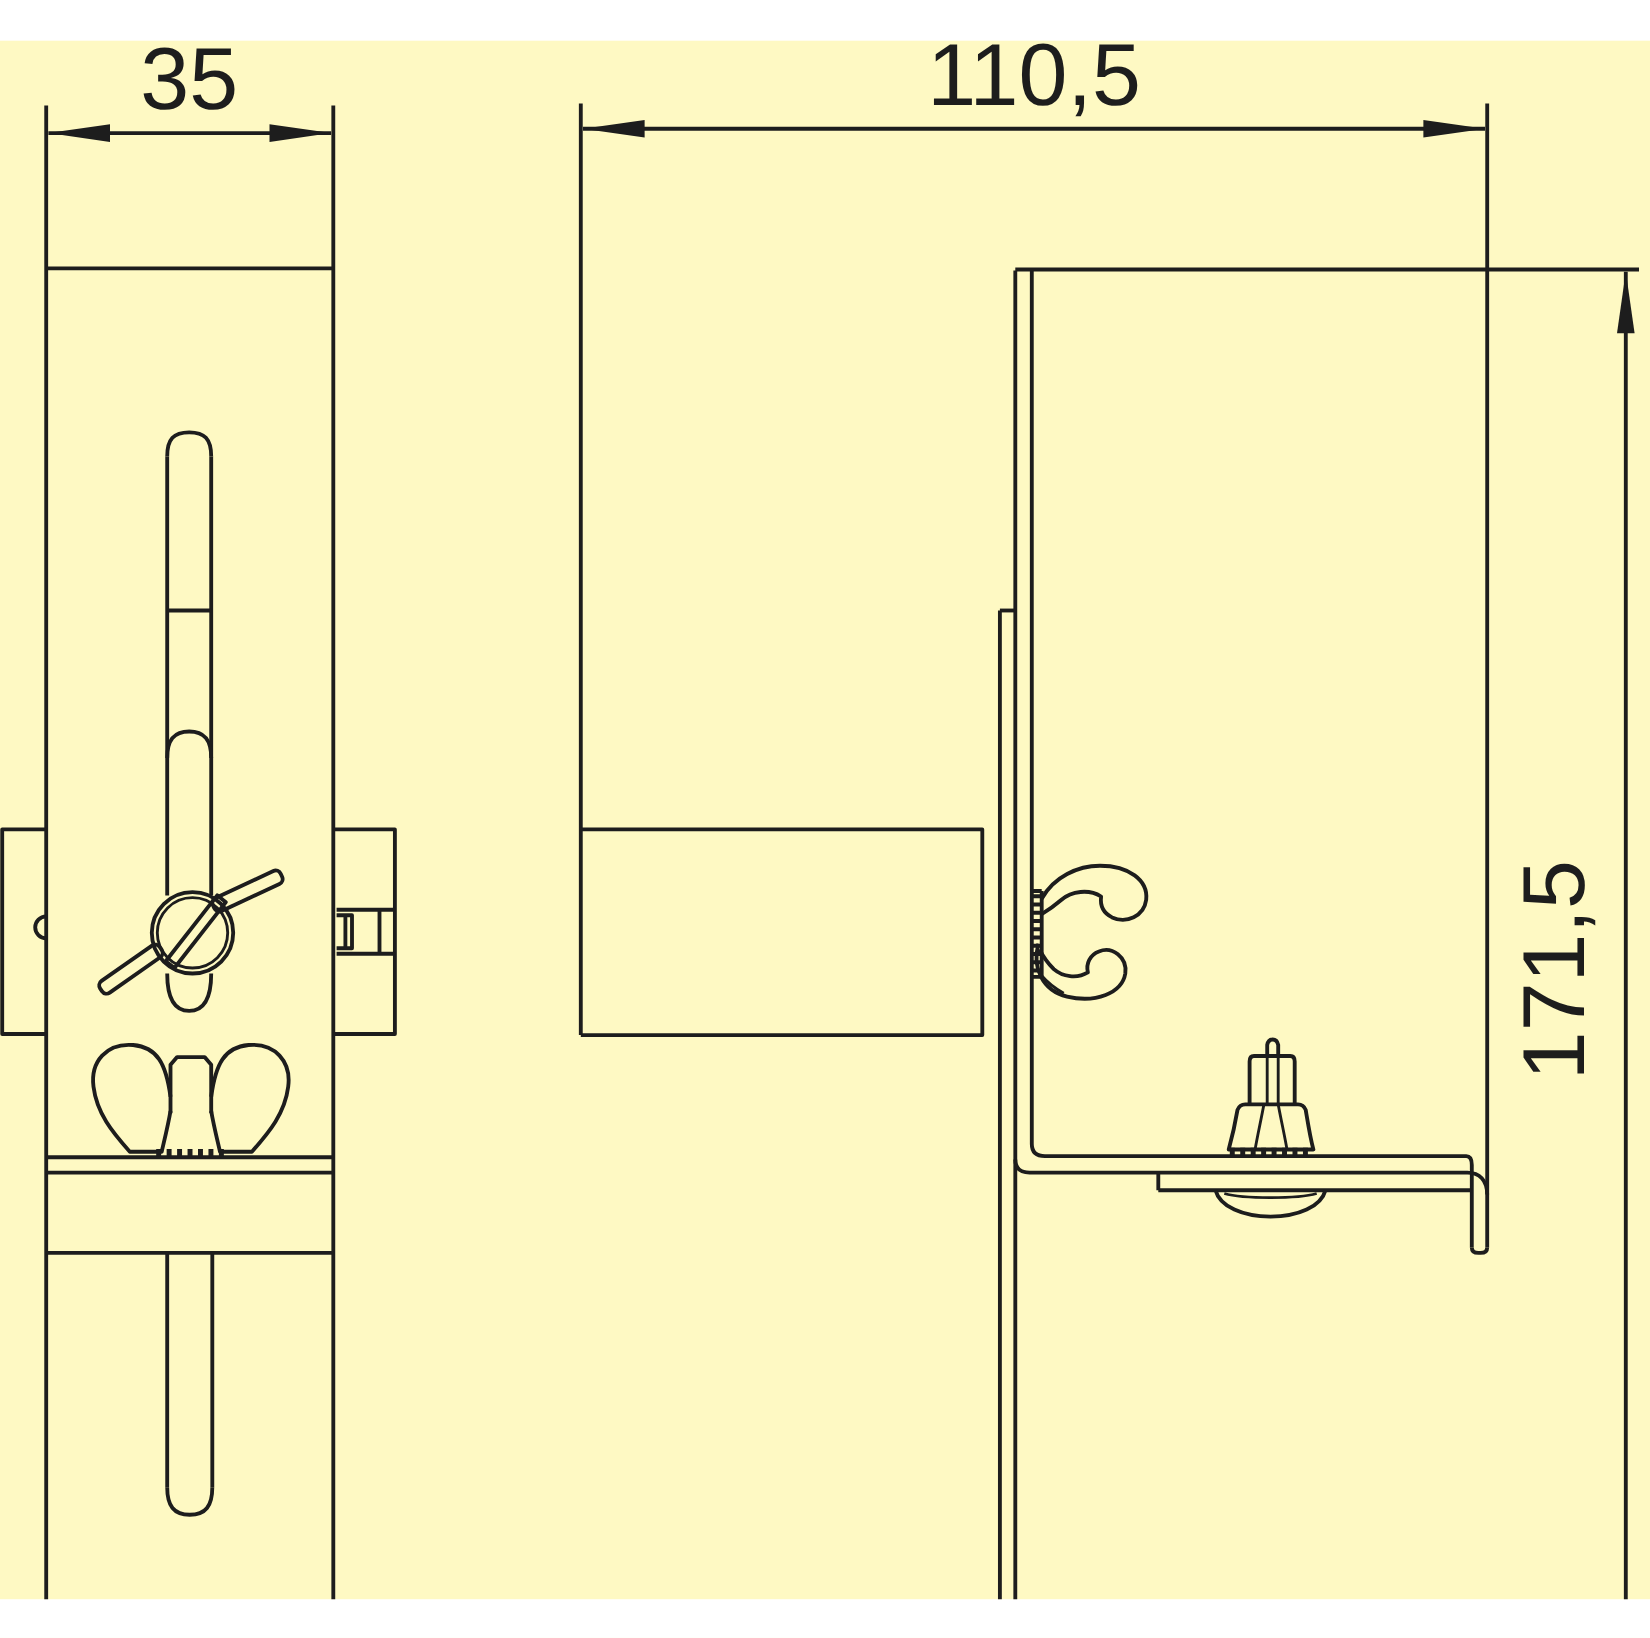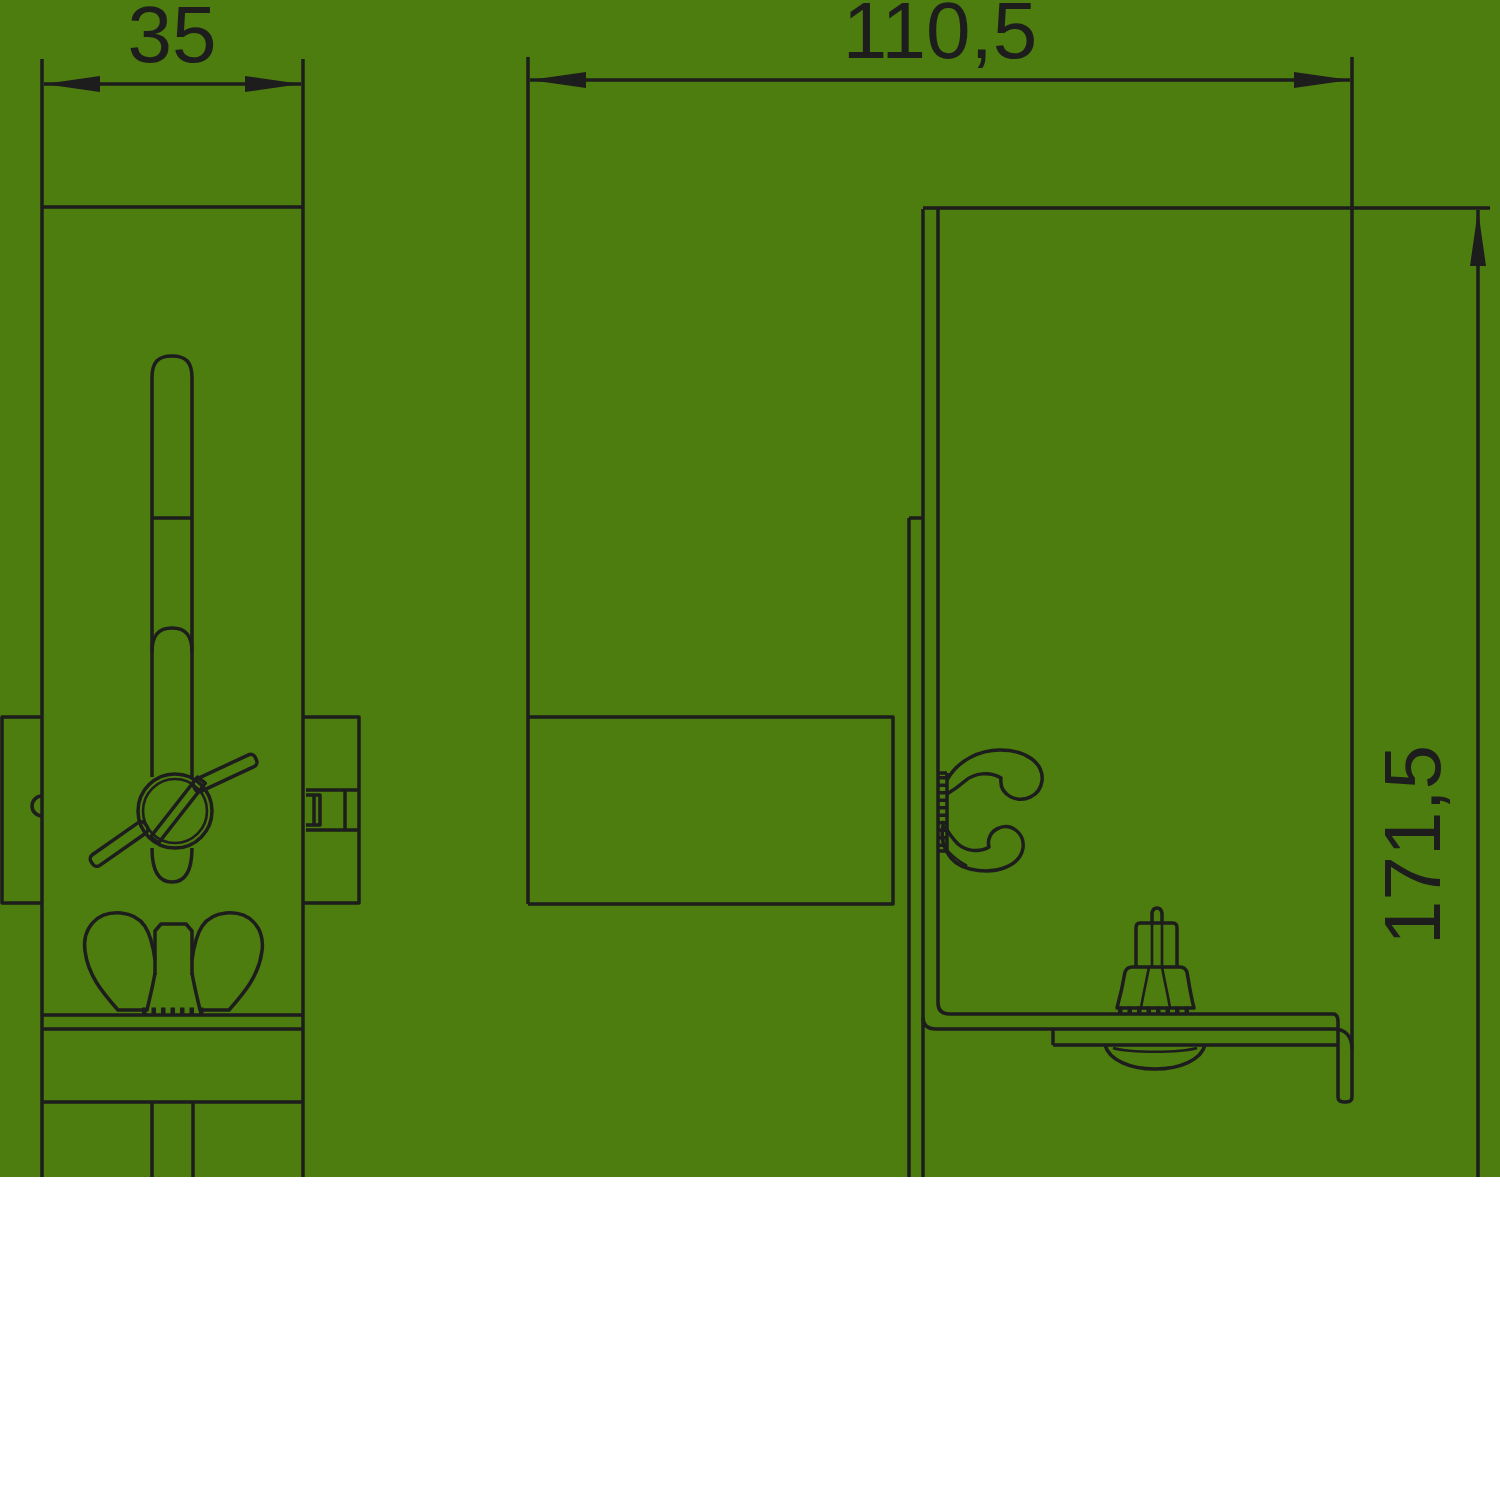--- a/index.html
+++ b/index.html
@@ -1,16 +1,16 @@
 <!DOCTYPE html>
 <html><head>
 <meta charset="utf-8">
 <style>
   html,body{margin:0;padding:0;background:#ffffff;}
-  #stage{position:relative;width:1500px;height:1177px;background:#4d7c0f;overflow:hidden;}
+  #stage{position:relative;width:1500px;height:1417px;background:#fef9c3;overflow:hidden;margin-top:37px;}
   svg{position:absolute;left:0;top:0;}
   .ln{fill:none;stroke:#1d1d1d;stroke-width:3.5;stroke-linejoin:round;}
   .thin{fill:none;stroke:#1d1d1d;stroke-width:2.6;}
   .arrow{fill:#1d1d1d;stroke:none;}
   .dimtxt{font-family:"Liberation Sans","DejaVu Sans",sans-serif;font-size:80px;fill:#1d1d1d;}
   .hatch{fill:none;stroke:#1d1d1d;stroke-width:8;stroke-dasharray:3.5 4;}
   .serr{fill:none;stroke:#1d1d1d;stroke-width:7;stroke-dasharray:4.5 5;}
 </style>
 </head>
 <body>

